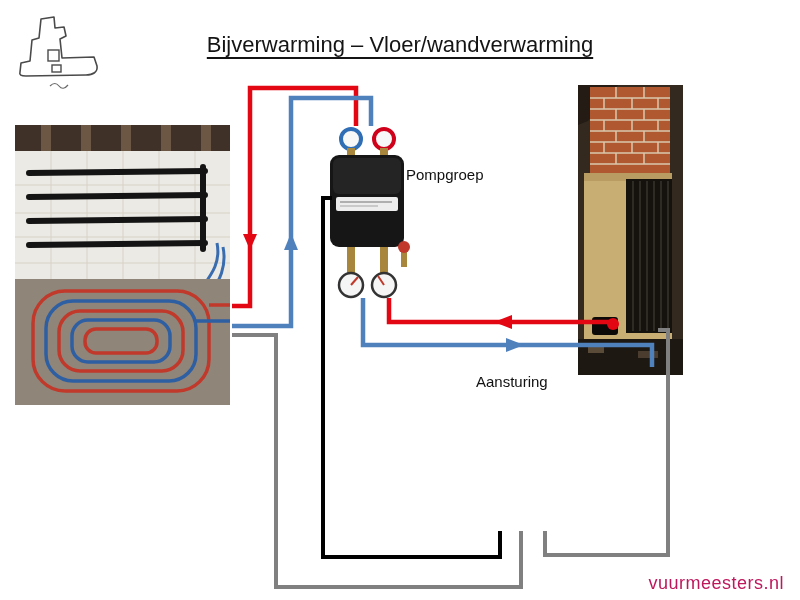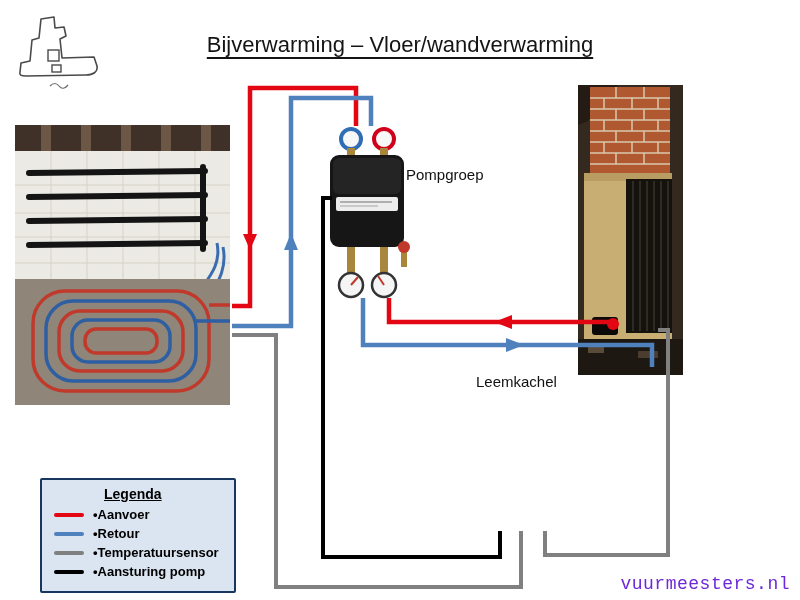--- a/index.html
+++ b/index.html
@@ -32,23 +32,23 @@
   }
   .legend-title {
     font-size:14px; font-weight:bold; color:#000;
     text-decoration:underline; margin:0 0 5px 50px;
   }
   .legend-item { display:flex; align-items:center; gap:9px; margin:4px 0; }
   .legend-swatch { width:30px; height:4px; border-radius:2px; flex:0 0 auto; }
   .legend-label { font-size:13px; font-weight:bold; color:#000; white-space:nowrap; }
 
   .watermark {
-    position:absolute; right:10px; bottom:6px; z-index:3;
-    font-size:18px; color:#6d28d9; letter-spacing:0.5px;
-    font-family:Liberation Mono, monospace;
+    position:absolute; right:16px; bottom:6px; z-index:3;
+    font-size:18px; color:#be185d; letter-spacing:0.5px;
+    font-family:Liberation Sans, sans-serif;
   }
 </style>
 </head>
 <body>
 
 <div class="canvas">
 
   <svg class="logo" width="100" height="92" viewBox="0 0 100 92">
     <path d="M12 66 L13 57 L22 55 L24 34 L31 32 L33 13 L46 11 L47 22 L56 21 L58 30 L52 33 L54 52 L86 51 L89 60 C90 66 85 69 78 69 L18 70 C13 70 11 69 12 66 Z" fill="none" stroke="#4a4a4a" stroke-width="1.6" stroke-linejoin="round"></path>
     <rect x="40" y="44" width="11" height="11" fill="none" stroke="#4a4a4a" stroke-width="1.4"></rect>
@@ -206,37 +206,18 @@
     <polygon points="506,338 506,352 524,345" fill="#4f81bd"></polygon>
 
     <polyline points="332,198 323,198 323,557 500,557 500,531" fill="none" stroke="#000000" stroke-width="4"></polyline>
 
     <polyline points="232,335 276,335 276,587 521,587 521,531" fill="none" stroke="#808080" stroke-width="4"></polyline>
 
     <polyline points="658,330 668,330 668,555 545,555 545,531" fill="none" stroke="#808080" stroke-width="4"></polyline>
   </svg>
 
   <div class="diagram-label label-pompgroep">Pompgroep</div>
-  <div class="diagram-label label-regelunit">Leemkachel</div>
-
-  <div class="legend">
-    <div class="legend-title">Legenda</div>
-    <div class="legend-item">
-      <span class="legend-swatch" style="background-color: rgb(227, 6, 19);"></span>
-      <span class="legend-label">•Aanvoer</span>
-    </div>
-    <div class="legend-item">
-      <span class="legend-swatch" style="background-color: rgb(79, 129, 189);"></span>
-      <span class="legend-label">•Retour</span>
-    </div>
-    <div class="legend-item">
-      <span class="legend-swatch" style="background-color: rgb(128, 128, 128);"></span>
-      <span class="legend-label">•Temperatuursensor</span>
-    </div>
-    <div class="legend-item">
-      <span class="legend-swatch" style="background-color: rgb(0, 0, 0);"></span>
-      <span class="legend-label">•Aansturing pomp</span>
-    </div>
-  </div>
+  <div class="diagram-label label-regelunit">Aansturing</div>
+
 
   <div class="watermark">vuurmeesters.nl</div>
 
 </div>
 
 </body></html>

